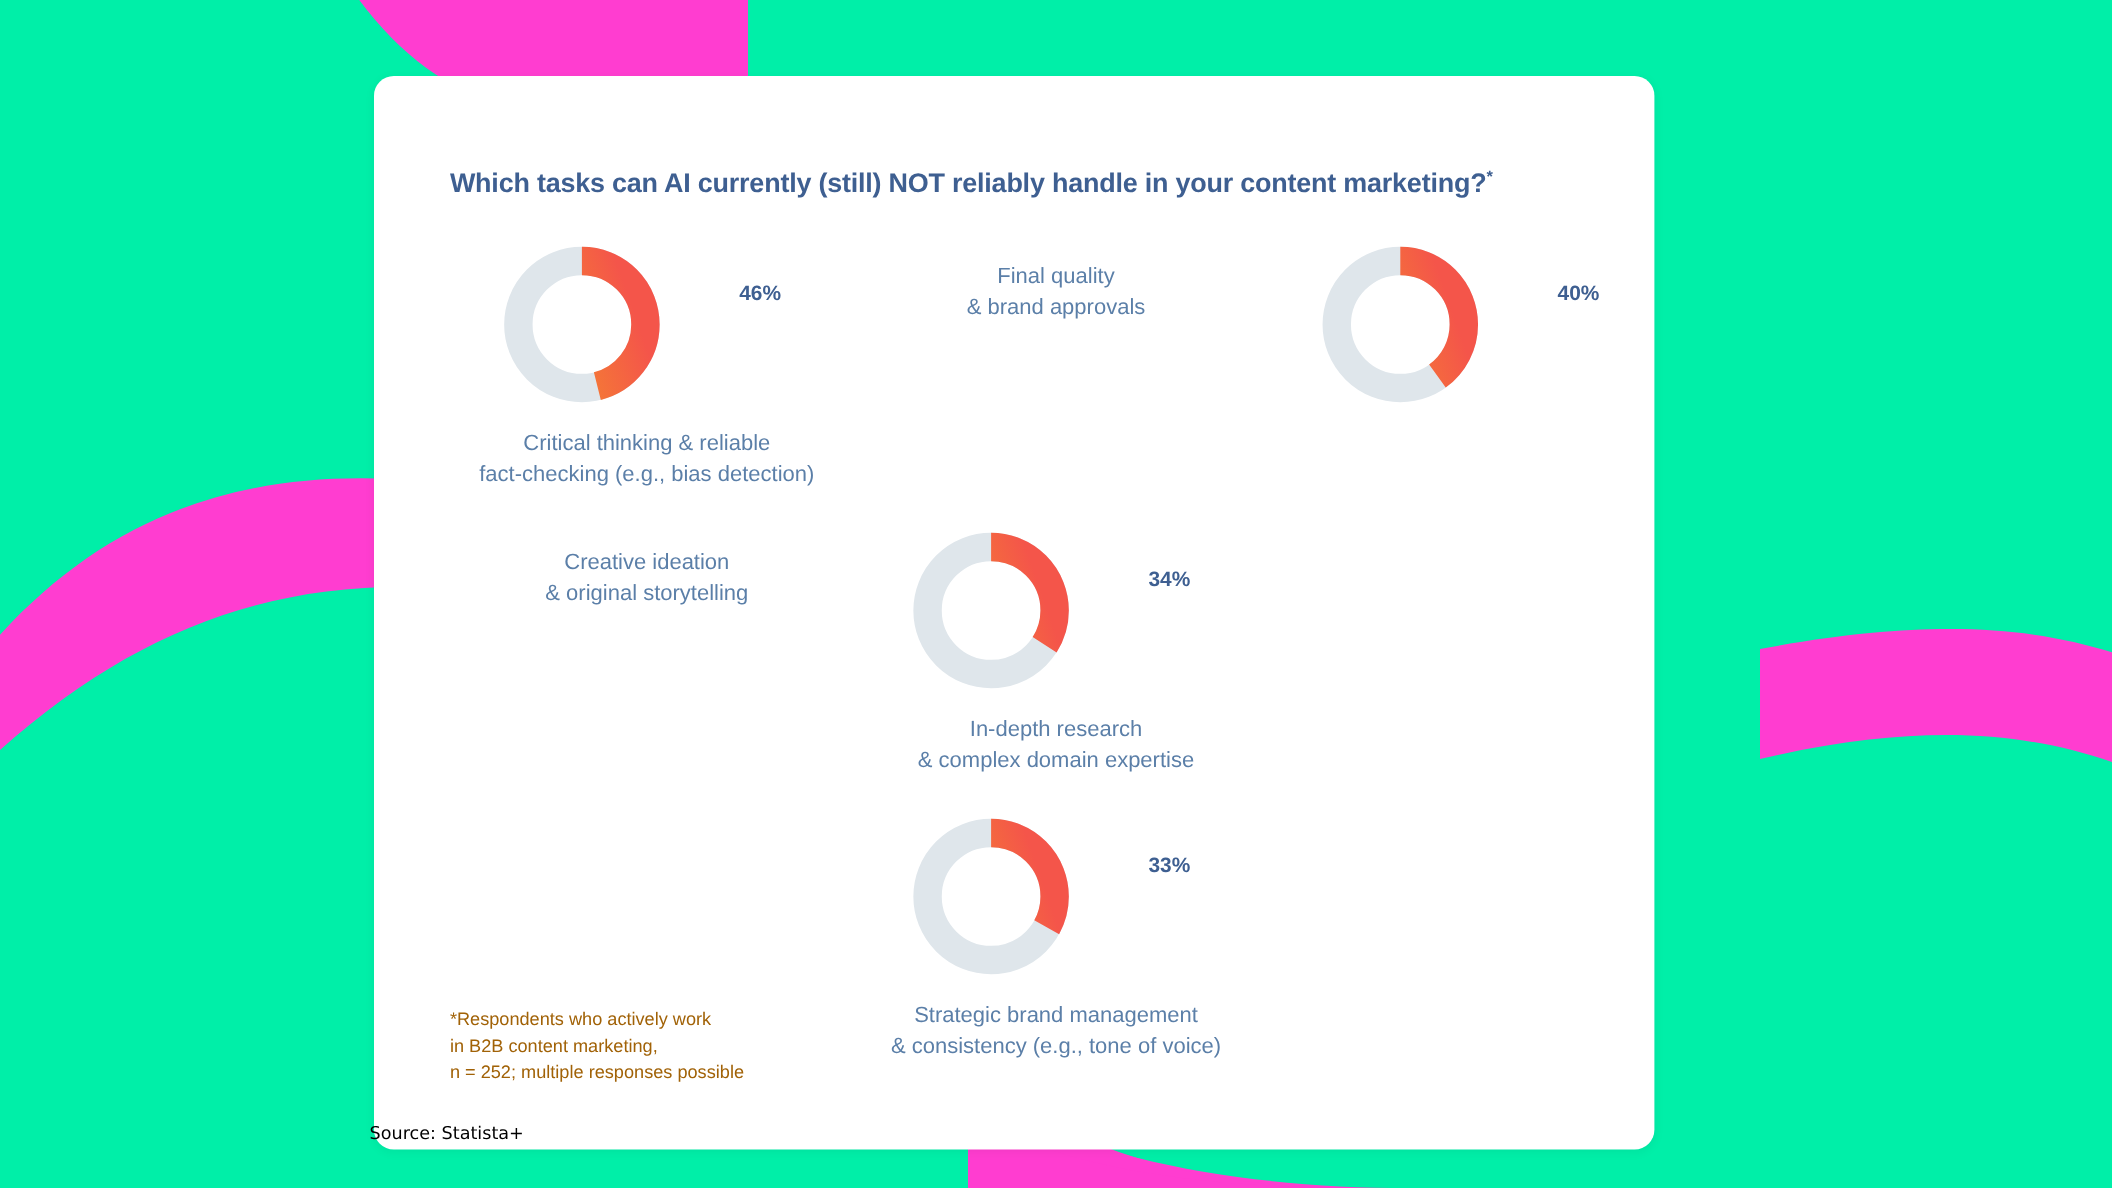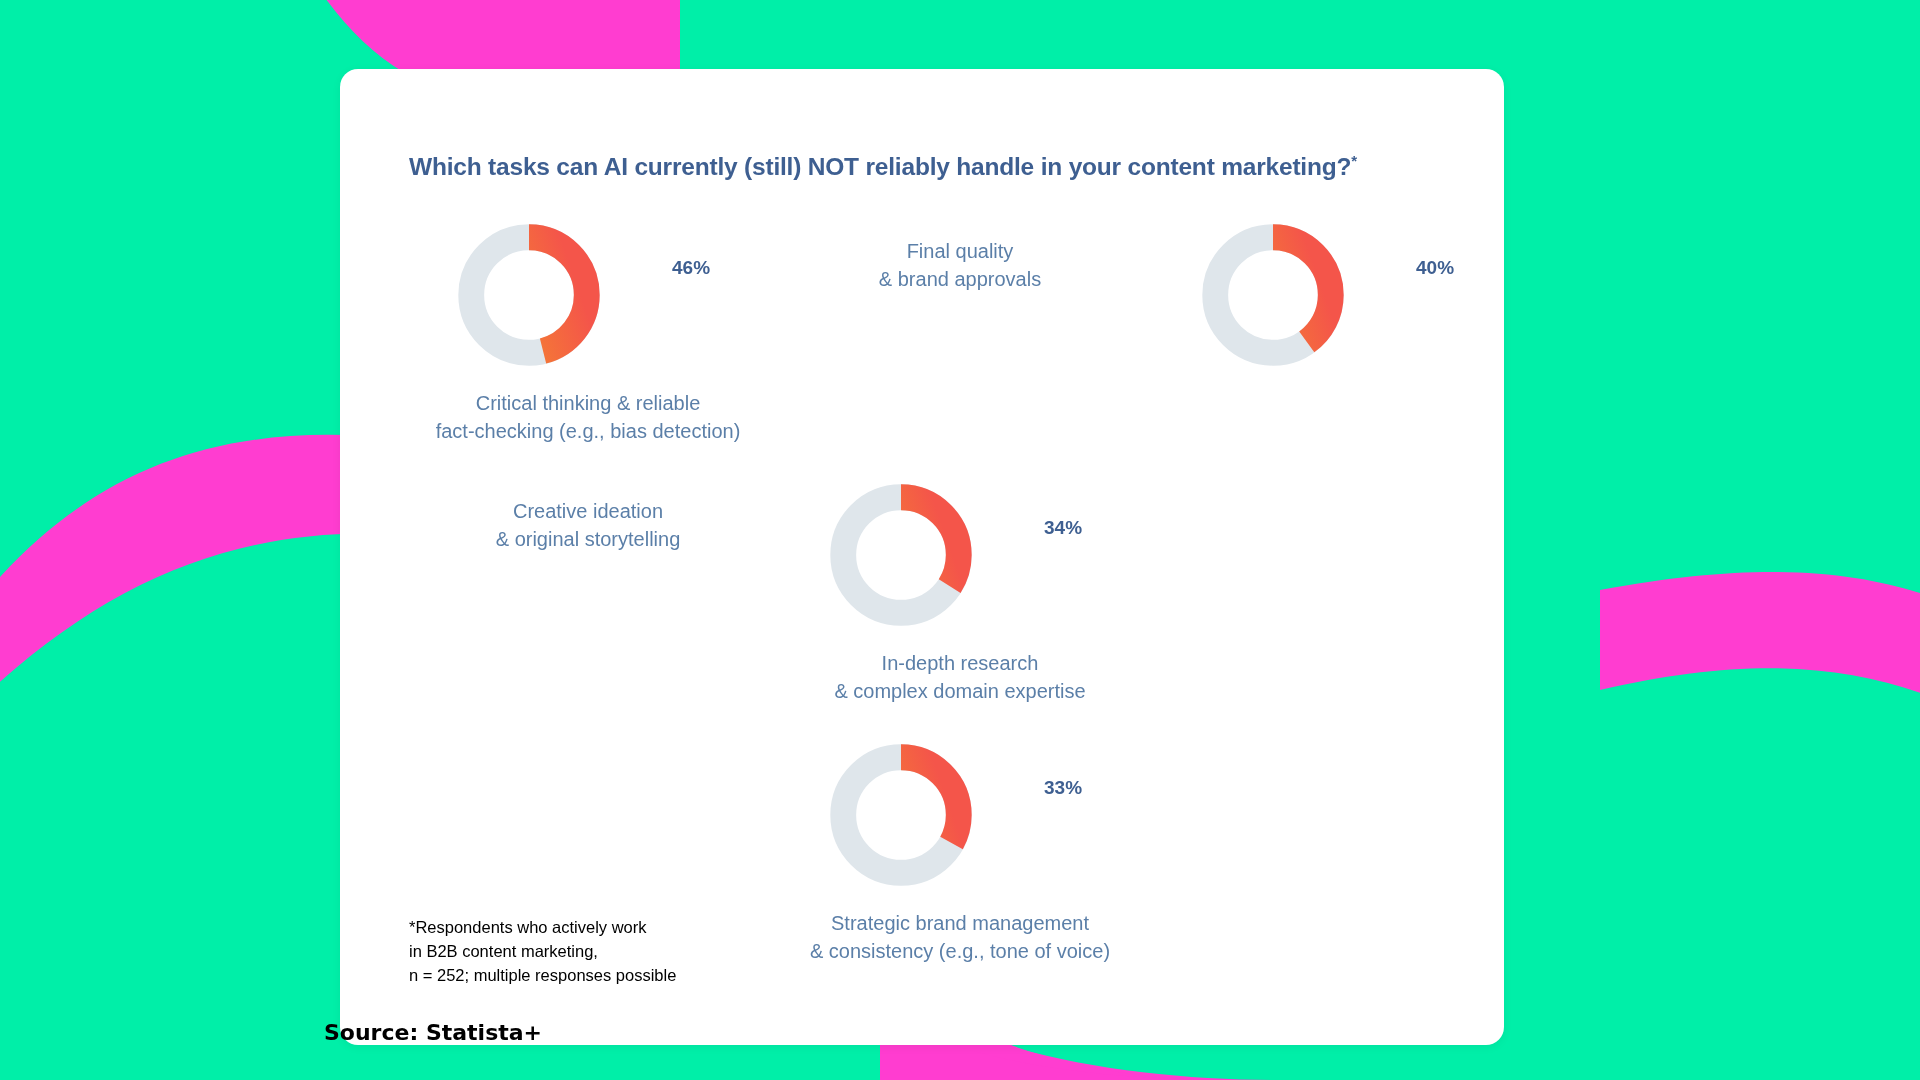--- a/index.html
+++ b/index.html
@@ -117,33 +117,32 @@
     white-space: pre-line;
   }
 
   
   #footnote {
     position: absolute;
     left: 69px;
     top: 846px;
     font-size: 16.5px;
     line-height: 24px;
-    color: #000000;
+    color: #a16207;
     white-space: pre-line;
   }
 
   
   #source {
     position: absolute;
-    left: 324px;
+    left: 336px;
     top: 1020px;
-    font-size: 22px;
+    font-size: 16px;
     color: #000000;
     font-family: "DejaVu Sans", sans-serif;
-    font-weight: bold;
   }
 </style>
 </head>
 <body>
 
 <div id="stage">
 
   <svg class="wave-layer" viewBox="0 0 1920 1080" preserveAspectRatio="none">
     <path d="M 300 -40 C 360 60 430 110 560 110 L 680 110 L 680 -40 Z" fill="#FF3DD0"></path>
     <path d="M -20 600 C 120 430 300 400 560 470 L 560 560 C 320 500 150 540 -20 700 Z" fill="#FF3DD0"></path>

